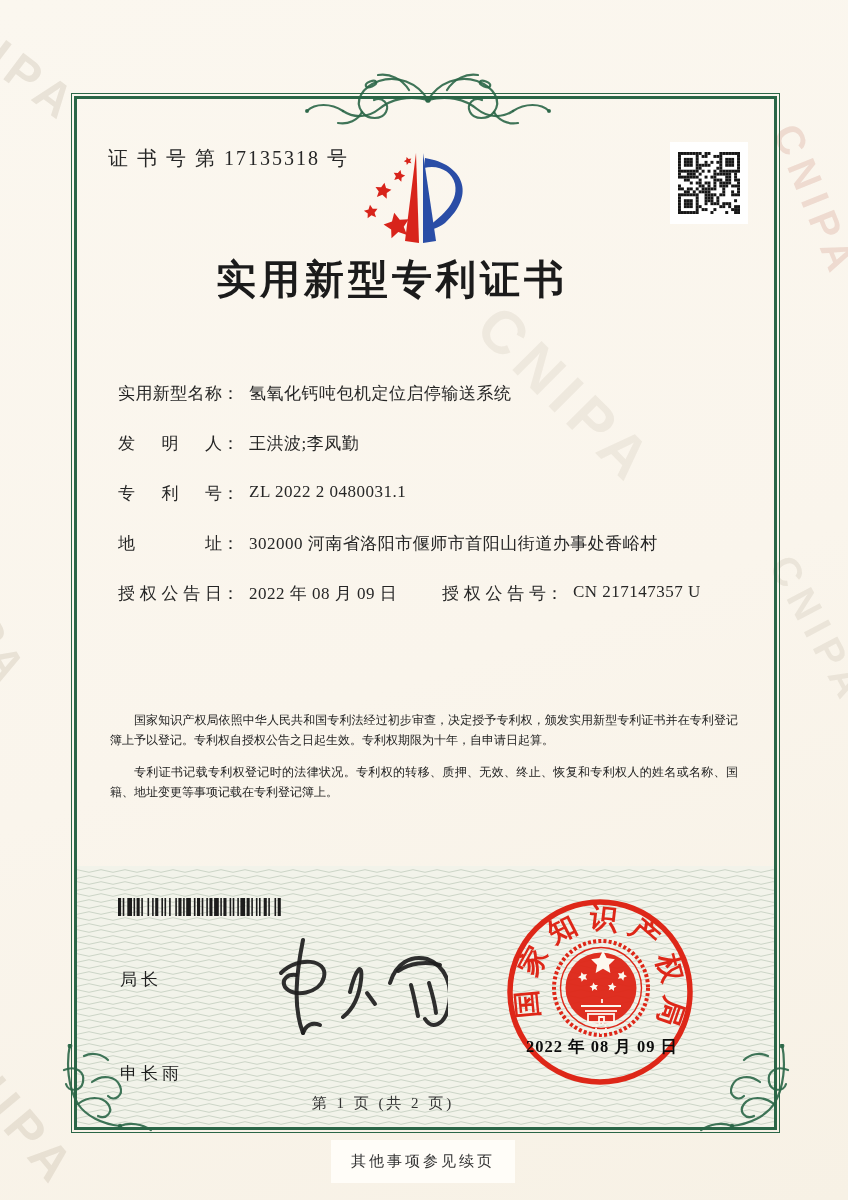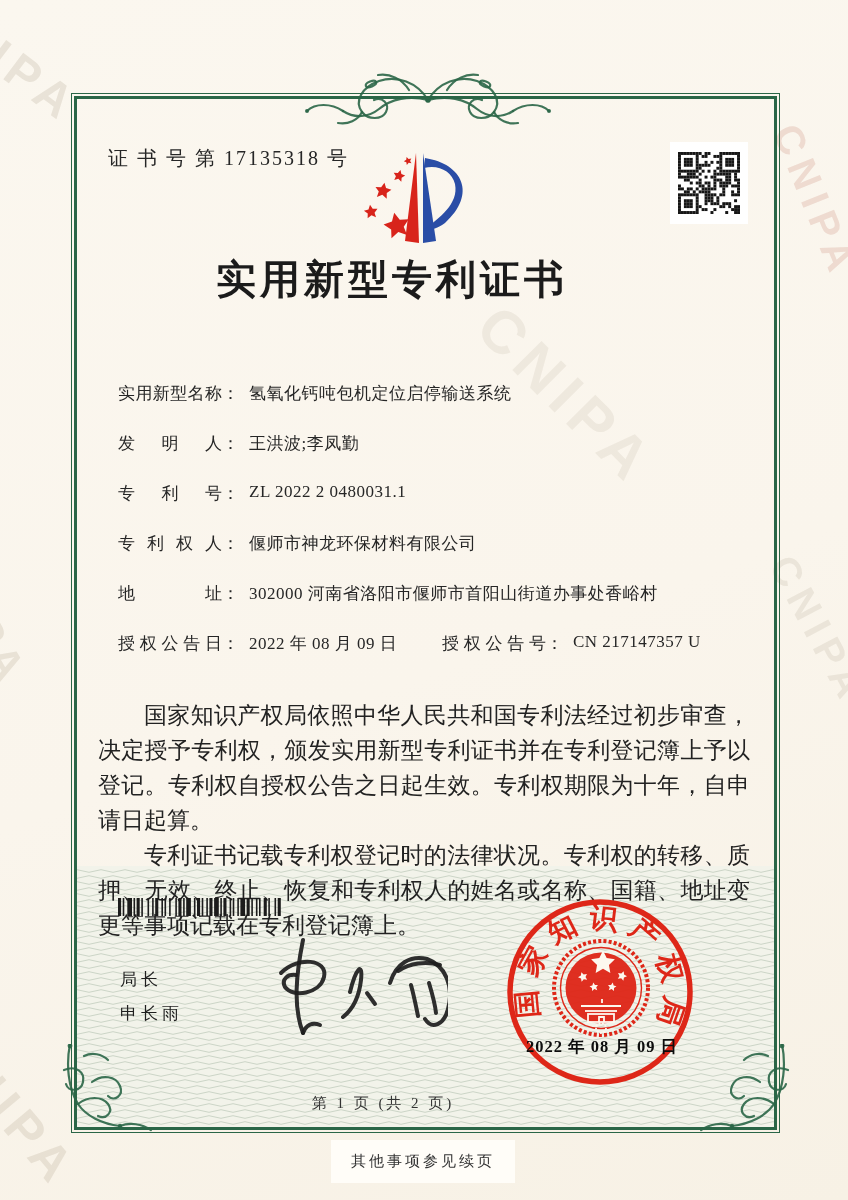--- a/index.html
+++ b/index.html
@@ -51,27 +51,27 @@
          font-size:40px;font-weight:bold;letter-spacing:4px;color:#1b1b1b;z-index:3;}
   
   .fields{position:absolute;left:118px;top:358px;width:560px;z-index:3;color:var(--ink);font-size:17px;}
   .frow{height:24px;margin-bottom:26px;white-space:nowrap;position:relative;margin-top:24px;}
   .flabel{display:inline-block;width:104px;text-align:justify;text-align-last:justify;vertical-align:top;}
   .fcolon{display:inline-block;vertical-align:top;}
   .fvalue{display:inline-block;margin-left:10px;vertical-align:top;letter-spacing:.5px;}
   .pair2{position:absolute;left:324px;top:0;}
   
   .paras{position:absolute;left:98px;top:698px;width:652px;z-index:3;}
-  .paras p{margin:0;font-size:23px;line-height:35px;text-indent:2em;text-align:justify;color:#222;}
+  .paras p{margin:12px;font-size:12px;line-height:20px;text-indent:2em;text-align:justify;color:#222;}
   
   .barcode{position:absolute;left:118px;top:898px;z-index:3;}
   .barcode rect{fill:#1c1c1c;}
   .officer-title{position:absolute;left:120px;top:968px;font-size:17px;letter-spacing:4px;color:#1f1f1f;
                  font-family:"Liberation Sans","DejaVu Sans",sans-serif;z-index:3;}
-  .officer-name{position:absolute;left:120px;top:1002px;font-size:17px;letter-spacing:4px;color:#1f1f1f;
+  .officer-name{position:absolute;left:120px;top:1062px;font-size:17px;letter-spacing:4px;color:#1f1f1f;
                 font-family:Liberation Serif, serif;z-index:3;}
   .signature{position:absolute;left:248px;top:930px;width:200px;height:112px;z-index:4;}
   .signature path{fill:none;stroke:#1d1d1d;stroke-width:4;stroke-linecap:round;opacity:.92;}
   .seal{position:absolute;left:495px;top:885px;width:210px;height:210px;z-index:4;}
   .seal .red{stroke:var(--seal-red);fill:none;}
   .seal text{fill:var(--seal-red);font-family:"Liberation Serif","DejaVu Serif",serif;
              font-weight:bold;font-size:28px;letter-spacing:10px;}
   .seal .disc{fill:var(--seal-red);stroke:none;opacity:.96;}
   .seal .white{stroke:#fdf8ef;fill:none;stroke-width:1.8;}
   .seal-date{position:absolute;left:524px;top:1036px;width:156px;text-align:center;font-size:16.5px;
@@ -453,23 +453,20 @@
     <div class="frow">
       <span class="flabel">实用新型名称</span><span class="fcolon">：</span><span class="fvalue">氢氧化钙吨包机定位启停输送系统</span>
     </div>
     <div class="frow">
       <span class="flabel">发明人</span><span class="fcolon">：</span><span class="fvalue">王洪波;李凤勤</span>
     </div>
     <div class="frow">
       <span class="flabel">专利号</span><span class="fcolon">：</span><span class="fvalue">ZL 2022 2 0480031.1</span>
     </div>
     <div class="frow">
-      <span class="flabel">专利权人</span><span class="fcolon">：</span><span class="fvalue">偃师市神龙环保材料有限公司</span>
-    </div>
-    <div class="frow">
       <span class="flabel">地址</span><span class="fcolon">：</span><span class="fvalue">302000 河南省洛阳市偃师市首阳山街道办事处香峪村</span>
     </div>
     <div class="frow">
       <span class="flabel">授权公告日</span><span class="fcolon">：</span><span class="fvalue">2022 年 08 月 09 日</span>
       <span class="pair2">
         <span class="flabel">授权公告号</span><span class="fcolon">：</span><span class="fvalue">CN 217147357 U</span>
       </span>
     </div>
   </div>
 

